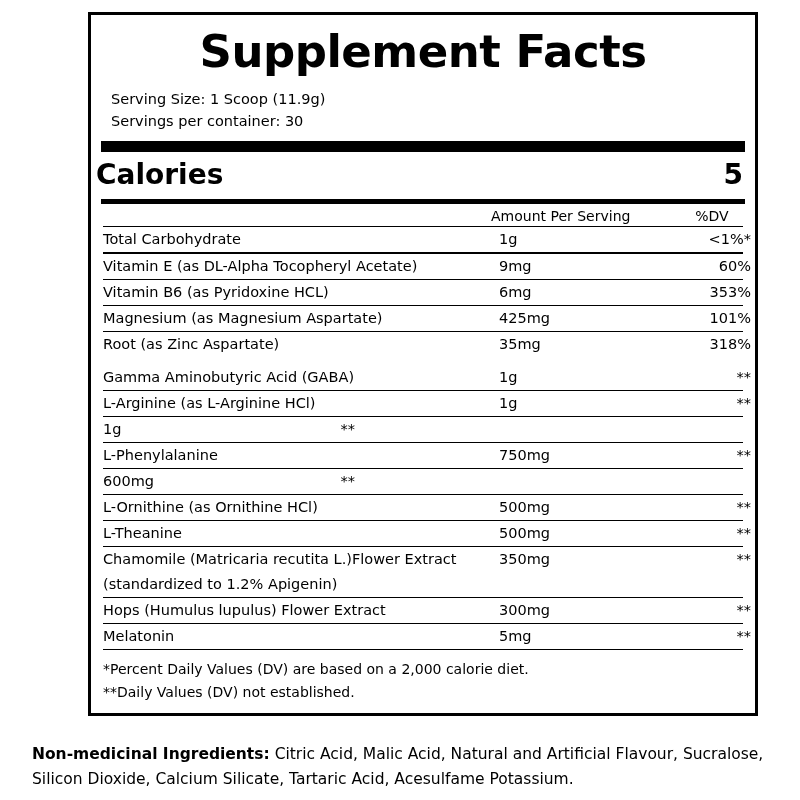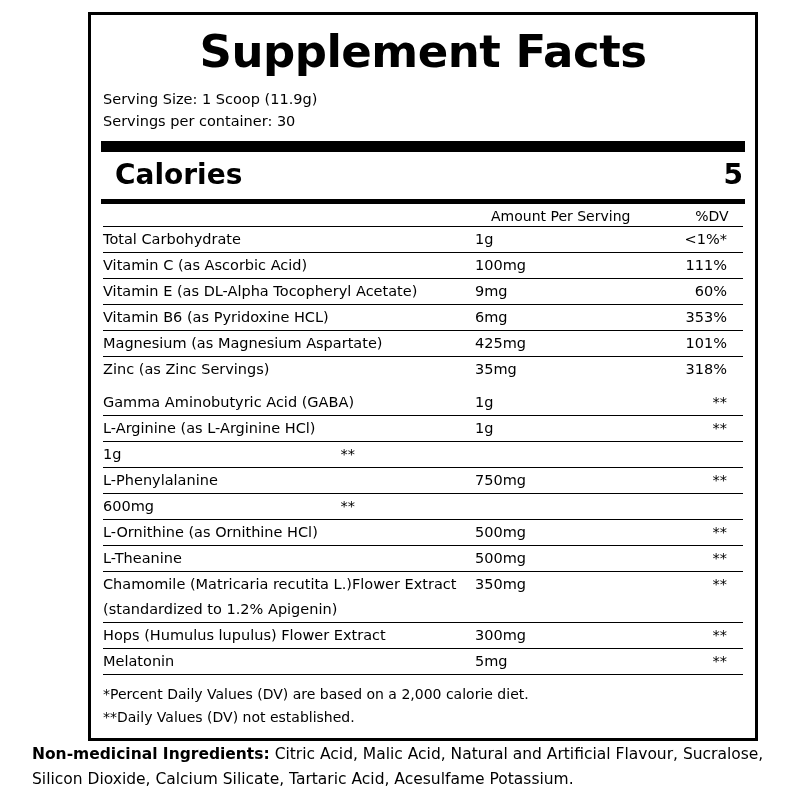--- a/index.html
+++ b/index.html
@@ -30,41 +30,41 @@
     text-align: center;
     font-size: 45px;
     font-weight: bold;
     letter-spacing: -0.5px;
     line-height: 1.0;
     padding: 14px 0 10px 0;
     font-family: "DejaVu Sans", sans-serif;
   }
 
   .serving-block {
-    padding: 4px 12px 6px 12px;
+    padding: 4px 12px 6px 20px;
     font-size: 14.5px;
     line-height: 1.55;
   }
 
   .rule-thick {
     height: 11px;
     background: #000;
     margin: 2px 10px 0 10px;
   }
   .rule-med {
     height: 5px;
     background: #000;
     margin: 0 10px;
   }
 
   .calories-row {
     display: flex;
     justify-content: space-between;
     align-items: center;
-    padding: 6px 12px 8px 24px;
+    padding: 6px 12px 8px 5px;
     font-size: 28px;
     font-weight: bold;
   }
 
   .headers-row {
     display: flex;
     padding: 4px 12px 2px 12px;
     font-size: 14px;
   }
   .hdr-spacer { flex: 1 1 auto; }
@@ -75,21 +75,21 @@
   .hdr-dv {
     width: 62px;
     text-align: center;
   }
 
   .rows { padding: 0 0 0 0; }
 
   .row {
     display: flex;
     align-items: flex-start;
-    padding: 2px 28px 2px 12px;
+    padding: 2px 4px 2px 12px;
     font-size: 14.5px;
     line-height: 1.45;
     min-height: 19px;
   }
   .row .name { flex: 1 1 auto; padding-right: 6px; }
   .row .amt { width: 190px; text-align: left; }
   .row .dv { width: 62px; text-align: right; }
 
   .sep-line {
     height: 1px;
@@ -145,46 +145,41 @@
 
   <div class="sep-line"></div>
 
   <div class="rows" id="group1-rows">
       <div class="row">
         <span class="name">Total Carbohydrate</span>
         <span class="amt">1g</span>
         <span class="dv">&lt;1%*</span>
       </div>
       <div class="sep-line"></div>
-      <div class="row">
-        <span class="name">Vitamin C (as Ascorbic Acid)</span>
-        <span class="amt">100mg</span>
-        <span class="dv">111%</span>
-      </div>
       <div class="sep-line"></div>
       <div class="row">
         <span class="name">Vitamin E (as DL-Alpha Tocopheryl Acetate)</span>
         <span class="amt">9mg</span>
         <span class="dv">60%</span>
       </div>
       <div class="sep-line"></div>
       <div class="row">
         <span class="name">Vitamin B6 (as Pyridoxine HCL)</span>
         <span class="amt">6mg</span>
         <span class="dv">353%</span>
       </div>
       <div class="sep-line"></div>
       <div class="row">
         <span class="name">Magnesium (as Magnesium Aspartate)</span>
         <span class="amt">425mg</span>
         <span class="dv">101%</span>
       </div>
       <div class="sep-line"></div>
       <div class="row">
-        <span class="name">Zinc (as Zinc Servings)</span>
+        <span class="name">Root (as Zinc Aspartate)</span>
         <span class="amt">35mg</span>
         <span class="dv">318%</span>
       </div>
     </div>
 
   <div class="sep-gap"></div>
 
   <div class="rows" id="group2-rows">
       <div class="row">
         <span class="name">Gamma Aminobutyric Acid (GABA)</span>

